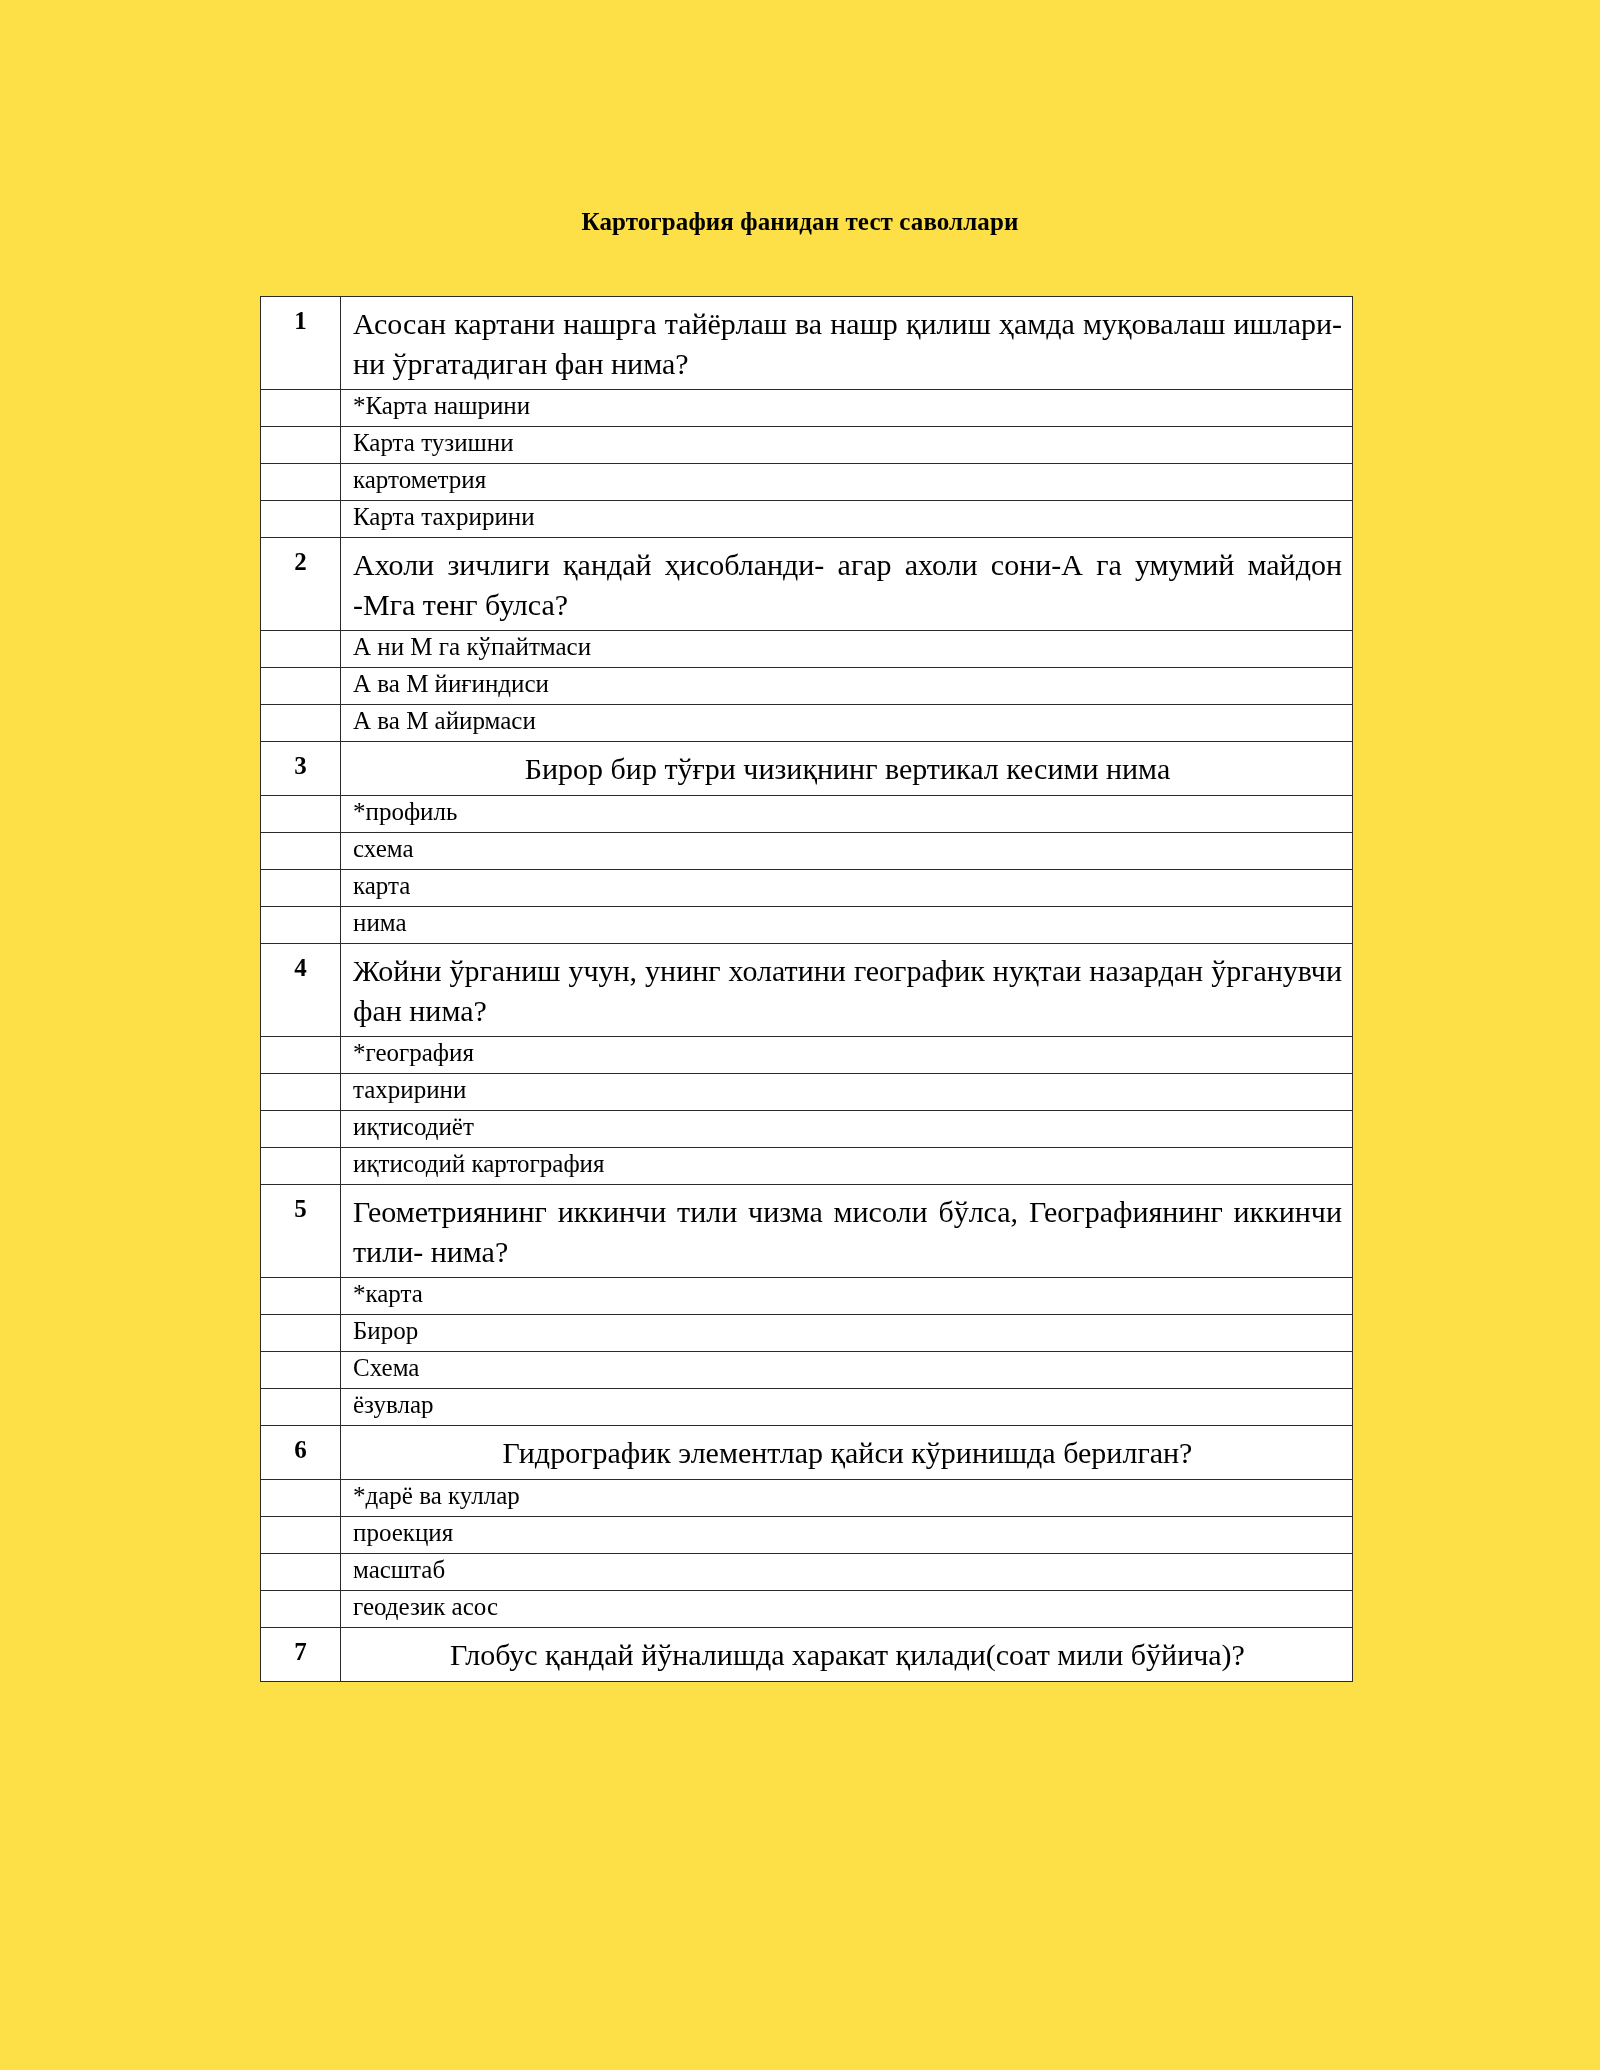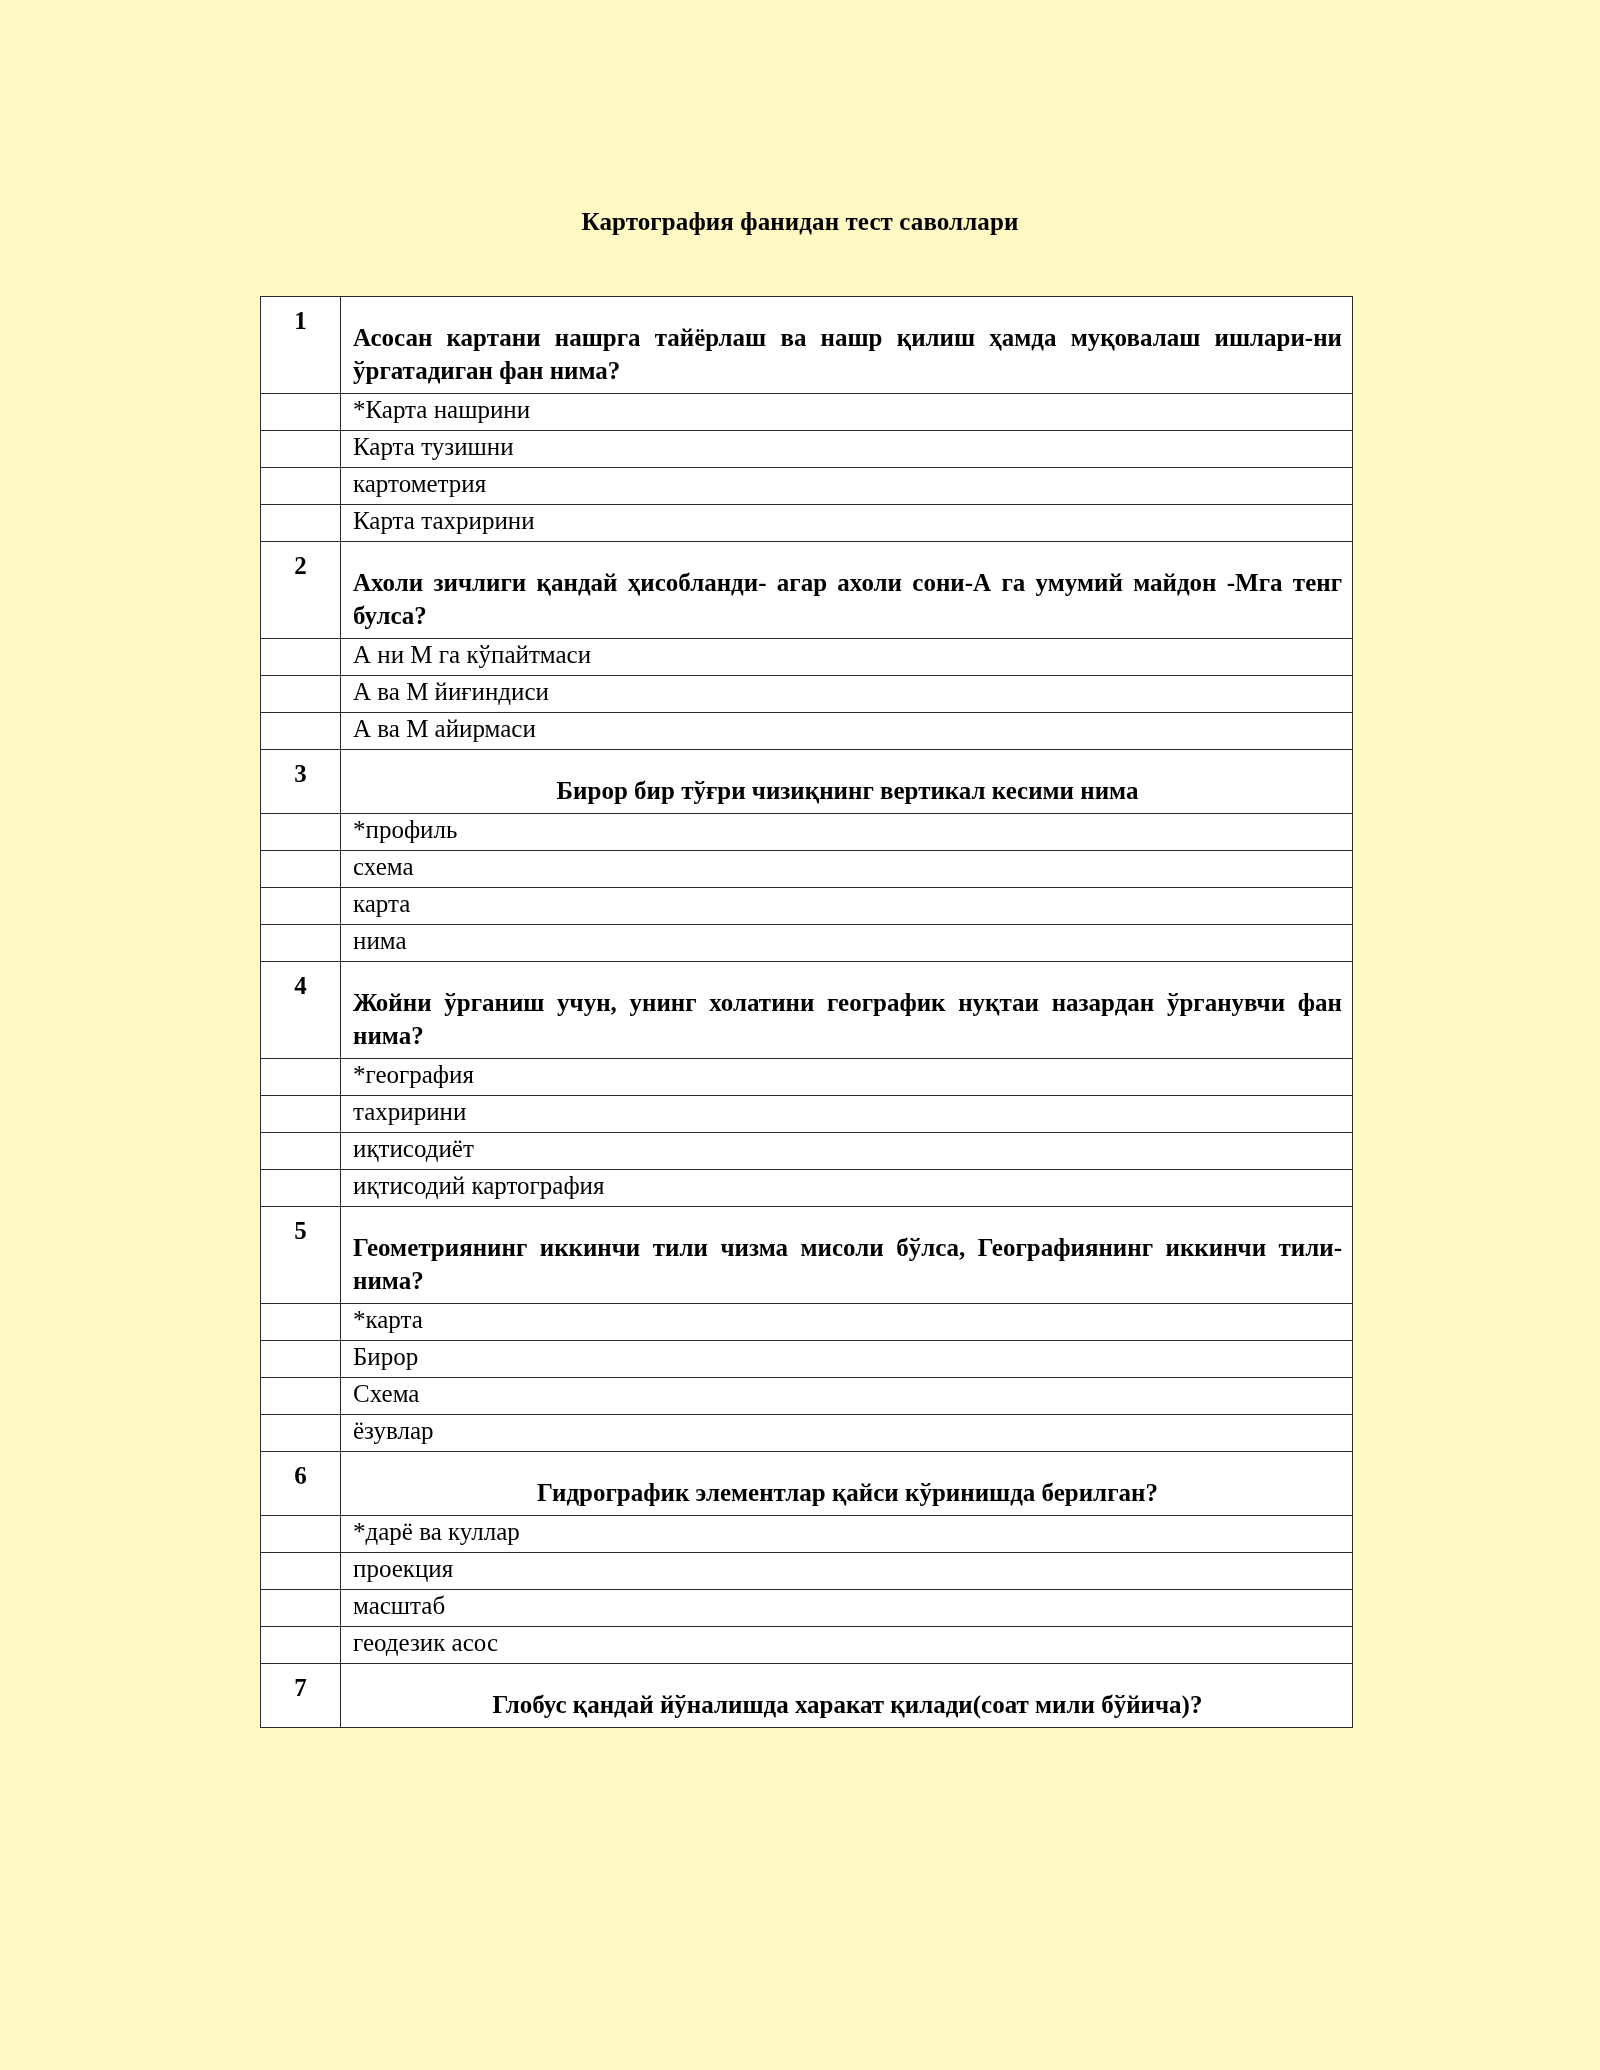--- a/index.html
+++ b/index.html
@@ -14,21 +14,21 @@
     font-family: "Liberation Serif", "DejaVu Serif", serif;
     color: #000000;
     -webkit-font-smoothing: antialiased;
   }
 
   .page {
     position: relative;
     width: 1600px;
     height: 2070px;
     box-sizing: border-box;
-    background: #fef9c3;
+    background: #fde047;
   }
 
   
   .doc-title {
     position: absolute;
     left: 0;
     top: 208px;
     width: 1600px;
     text-align: center;
     font-size: 25px;
@@ -61,25 +61,25 @@
     text-align: center;
     font-size: 25px;
     font-weight: bold;
     padding-top: 7px;
     padding-bottom: 6px;
     line-height: 1.32;
   }
 
   
   td.q {
-    font-size: 25px;
-    font-weight: bold;
+    font-size: 30px;
+    font-weight: normal;
     text-align: justify;
     text-justify: inter-word;
-    padding: 24px 10px 6px 12px;
+    padding: 7px 10px 6px 12px;
     line-height: 1.32;
     hyphens: none;
   }
   td.q.single {
     text-align: center;
   }
 
   
   td.opt {
     font-size: 25px;

